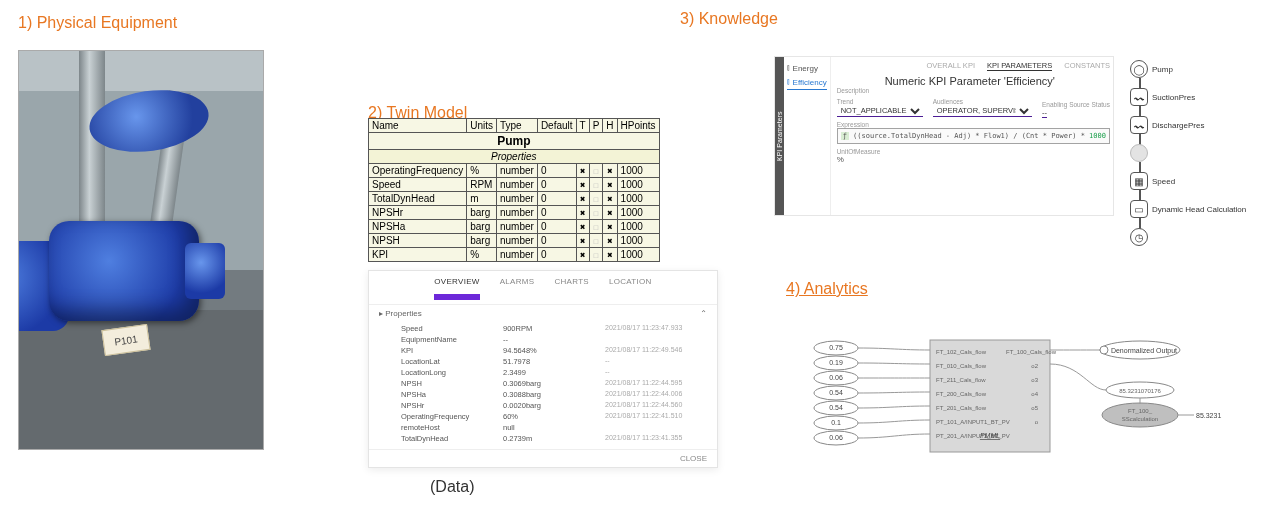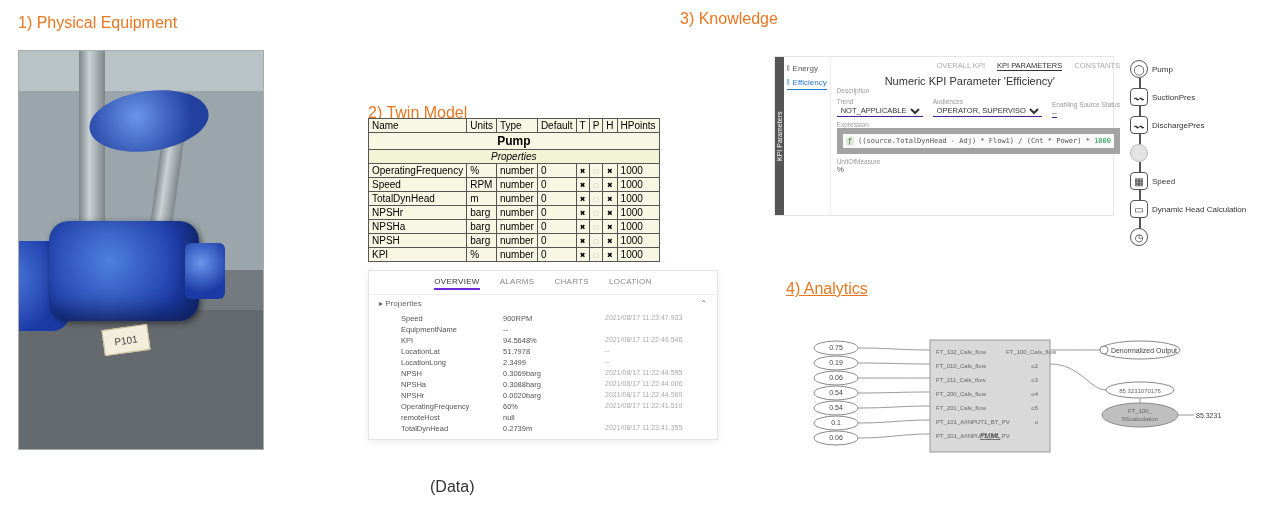--- a/index.html
+++ b/index.html
@@ -112,21 +112,21 @@
     box-shadow:0 2px 8px rgba(0,0,0,.08);
     font-size:8px;
     color:#666;
   }
   .data-panel .tabs {
     display:flex; gap:20px; justify-content:center;
     padding:6px 0 4px;
     font-size:8px; letter-spacing:.3px;
     color:#888;
   }
-  .data-panel .tabs .tab.active { color:#333; border-bottom:2px solid #6d28d9; padding-bottom:2px;}
+  .data-panel .tabs .tab.active { color:#333; border-bottom:6px solid #6d28d9; padding-bottom:8px;}
   .data-panel .section-head {
     padding:4px 10px; font-size:8px; color:#666; display:flex; justify-content:space-between;
     border-top:1px solid #eee;
   }
   .data-panel .props-grid {
     display:grid;
     grid-template-columns: 1fr 1fr 1fr;
     row-gap:2px;
     padding:2px 10px 6px 32px;
     font-size:7.5px;
@@ -171,21 +171,21 @@
   }
   .knowledge .topnav .active { color:#333; border-bottom:1px solid #333;}
   .knowledge .row { margin-bottom:4px; }
   .knowledge .lbl { font-size:6.5px; color:#999; display:block; }
   .knowledge select, .knowledge .inp {
     border:none; border-bottom:1px solid #4c1d95;
     font-size:7.5px; background:transparent; color:#333;
   }
   .knowledge .flexrow { display:flex; gap:10px; align-items:flex-end;}
   .knowledge .expr-box {
-    border:6px solid #a3a3a3; padding:3px; font-family:monospace;
+    border:1px solid #a3a3a3; padding:3px; font-family:monospace;
     font-size:7px; background:#fafafa; white-space:nowrap; overflow:hidden;
   }
   .knowledge .expr-box .num { color:#1a9e4a; }
 
   
   .kg {
     position:absolute;
     left:1130px; top:60px;
     width:120px; height:200px;
     font-size:8px; color:#333;
@@ -378,20 +378,24 @@
       <div>OperatingFrequency</div>
       <div>60%</div>
       <div class="ts">2021/08/17 11:22:41.510</div>
       <div>remoteHost</div>
       <div>null</div>
       <div class="ts"></div>
       <div>TotalDynHead</div>
       <div>0.2739m</div>
       <div class="ts">2021/08/17 11:23:41.355</div>
     </div>
+  <div class="footer">
+    <span></span>
+    <span>CLOSE</span>
+  </div>
 </div>
 <div class="data-label">(Data)</div>
 
 <div class="knowledge">
   <div class="vtab">KPI Parameters</div>
   <div class="side" id="k-side">
       <div class="item">
         <span>⫾</span>
         <span>Energy</span>
       </div>

